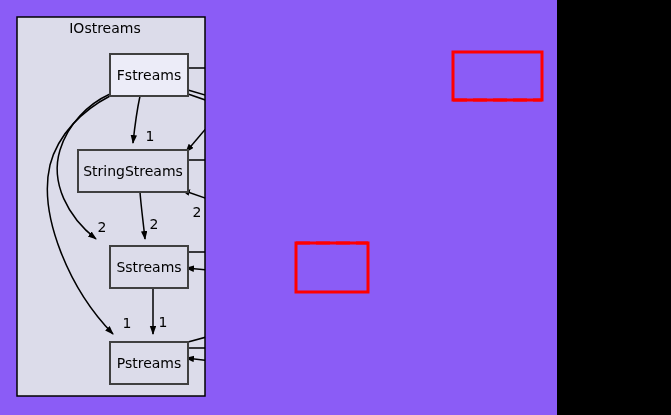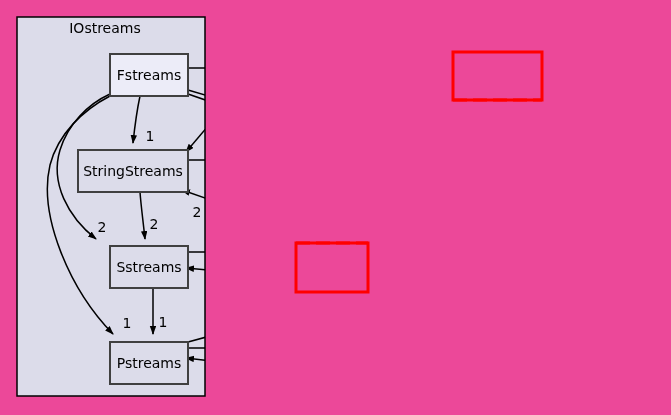--- a/index.html
+++ b/index.html
@@ -2,23 +2,23 @@
 <html><head>
 <meta charset="utf-8">
 <style>
   html, body {
     margin: 0;
     padding: 0;
     background: #000000;
   }
   #canvas {
     position: relative;
-    width: 671px;
+    width: 557px;
     height: 415px;
-    background: #ec4899;
+    background: #8b5cf6;
     overflow: hidden;
     font-family: "DejaVu Sans", sans-serif;
   }
   svg.layer {
     position: absolute;
     left: 0;
     top: 0;
     width: 671px;
     height: 415px;
   }

